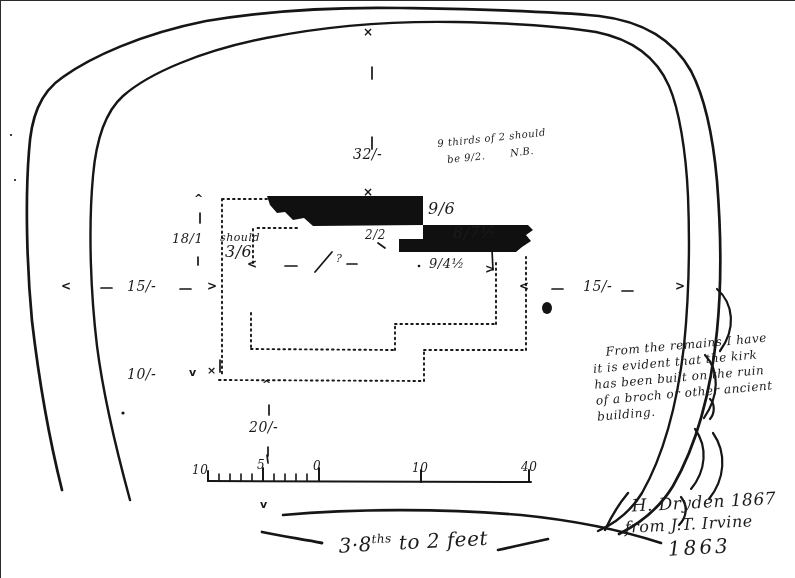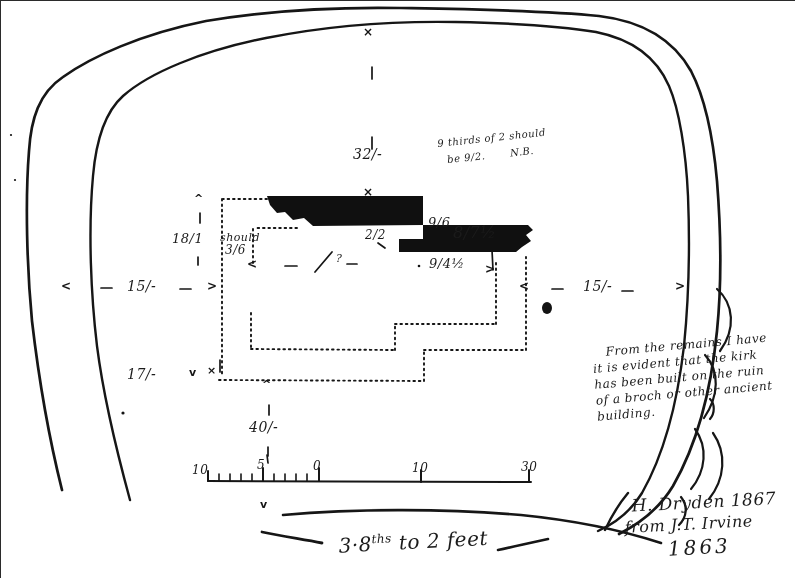--- a/index.html
+++ b/index.html
@@ -122,27 +122,27 @@
       <circle cx="122" cy="412" r="1.6"></circle>
       <circle cx="10" cy="134" r="1.1"></circle>
       <circle cx="14" cy="179" r="1.1"></circle>
       <circle cx="418" cy="265" r="1.3"></circle>
     </g>
   </svg>
 
   <span class="hw" style="left:352px;top:102px;font-size:14px;margin-top:44px;">32/-</span>
   <span class="hw" style="left:126px;top:278px;font-size:14px;">15/-</span>
   <span class="hw" style="left:582px;top:278px;font-size:14px;">15/-</span>
-  <span class="hw" style="left:126px;top:366px;font-size:14px;">17/-</span>
-  <span class="hw" style="left:248px;top:419px;font-size:14px;">40/-</span>
+  <span class="hw" style="left:126px;top:366px;font-size:14px;">10/-</span>
+  <span class="hw" style="left:248px;top:419px;font-size:14px;">20/-</span>
   <span class="hw" style="left:171px;top:231px;font-size:13px;">18/1</span>
   <span class="hw" style="left:219px;top:231px;font-size:11px;">should</span>
-  <span class="hw" style="left:224px;top:243px;font-size:12px;">3/6</span>
+  <span class="hw" style="left:224px;top:243px;font-size:16px;">3/6</span>
   <span class="hw" style="left:364px;top:228px;font-size:12px;">2/2</span>
-  <span class="hw" style="left:427px;top:200px;font-size:13px;margin-top:15px;">9/6</span>
+  <span class="hw" style="left:427px;top:200px;font-size:16px;">9/6</span>
   <span class="hw" style="left:452px;top:224px;font-size:16px;">8/7½</span>
   <span class="hw" style="left:428px;top:256px;font-size:13px;">9/4½</span>
   <span class="hw" style="left:335px;top:252px;font-size:11px;">?</span>
 
   <span class="mk" style="left:362px;top:25px;font-size:12px;">×</span>
   <span class="mk" style="left:362px;top:185px;font-size:12px;">×</span>
   <span class="mk" style="left:193px;top:192px;font-size:11px;">^</span>
   <span class="mk" style="left:261px;top:378px;font-size:11px;">^</span>
   <span class="mk" style="left:259px;top:498px;font-size:11px;">v</span>
   <span class="mk" style="left:60px;top:279px;font-size:12px;">&lt;</span>
@@ -177,15 +177,15 @@
   </div>
 
   <div class="hw" style="left:337px;top:534px;font-size:20px;transform:rotate(-3deg);transform-origin:left top;">
     <span>3·8</span><sup>ths</sup><span> to 2 feet</span>
   </div>
 
   <span class="hw" style="left:191px;top:463px;font-size:12px;">10</span>
   <span class="hw" style="left:256px;top:458px;font-size:12px;">5</span>
   <span class="hw" style="left:312px;top:459px;font-size:12px;">0</span>
   <span class="hw" style="left:411px;top:461px;font-size:12px;">10</span>
-  <span class="hw" style="left:520px;top:460px;font-size:12px;">30</span>
+  <span class="hw" style="left:520px;top:460px;font-size:12px;">40</span>
 
 </div>
 
 </body></html>

